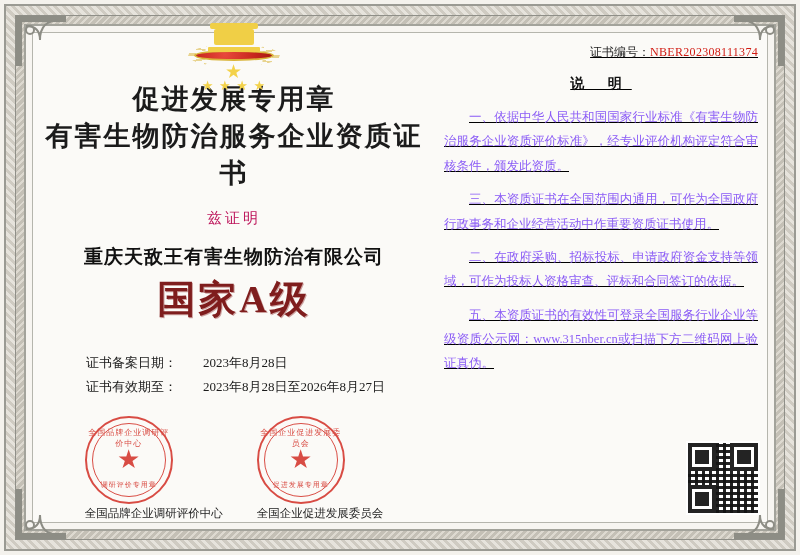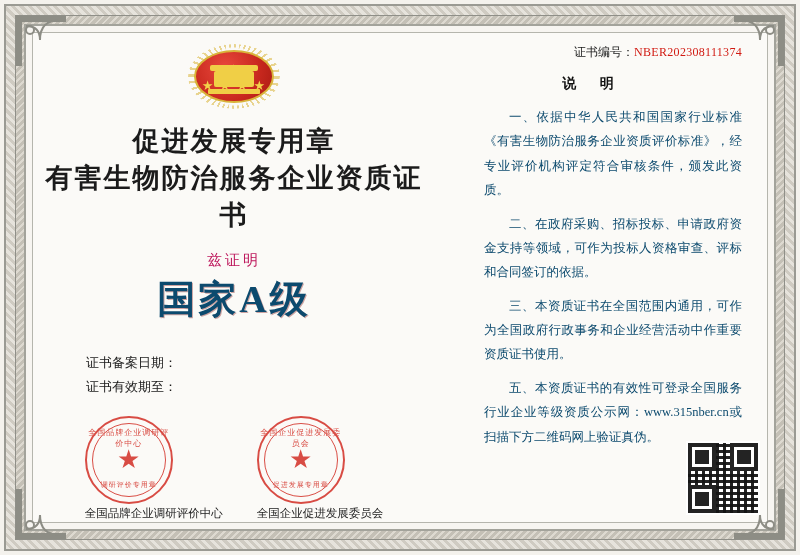--- a/index.html
+++ b/index.html
@@ -74,22 +74,23 @@
     position: relative;
     display: flex;
     flex-direction: column;
     align-items: center;
     padding-top: 6px;
     box-sizing: border-box;
   }
   .right-pane {
     flex: 1;
     position: relative;
-    padding: 10px 24px 0 10px;
-    box-sizing: border-box;
+    padding: 10px 8px 0 10px;
+    box-sizing: border-box;
+    text-decoration: underline;
   }
 
   
   .emblem {
     width: 92px;
     height: 92px;
     margin-top: 4px;
     position: relative;
   }
   .emblem .disc {
@@ -177,21 +178,21 @@
     color: #111;
     letter-spacing: 1px;
     text-align: center;
   }
   .grade {
     margin-top: 4px;
     font-family: "Liberation Serif", serif;
     font-size: 38px;
     font-weight: bold;
     letter-spacing: 3px;
-    color: #0c4a6e;
+    color: #7f1d1d;
     text-shadow: 1px 1px 0 rgba(120,0,0,0.35);
   }
   .dates {
     margin-top: 26px;
     font-family: "Liberation Serif", serif;
     font-size: 13px;
     color: #1b1b1b;
     line-height: 1.9;
     width: 320px;
     text-align: left;
@@ -270,25 +271,24 @@
     font-size: 14px;
     font-weight: bold;
     letter-spacing: 10px;
     color: #111;
     margin: 2px 0 12px 0;
   }
   .notice-item {
     font-family: "Liberation Serif", serif;
     font-size: 12.5px;
     line-height: 1.95;
-    color: #0c4a6e;
+    color: #8b5cf6;
     text-align: justify;
     margin-bottom: 9px;
     text-indent: 2em;
-    margin-left: 40px;
   }
 
   
   .qr {
     position: absolute;
     right: 6px;
     bottom: 6px;
     width: 74px;
     height: 74px;
     background: #fff;
@@ -372,29 +372,32 @@
         <div class="gate"></div>
       </div>
 
       <div class="title-main">
         <div>促进发展专用章</div>
         <div>有害生物防治服务企业资质证书</div>
       </div>
 
       <div class="zizhengming">兹证明</div>
 
+      <div class="company">重庆天敌王有害生物防治有限公司</div>
 
       <div class="grade">国家A级</div>
 
       <div class="dates">
         <div class="row">
           <span class="lbl">证书备案日期：</span>
+          <span class="val">2023年8月28日</span>
         </div>
         <div class="row">
           <span class="lbl">证书有效期至：</span>
+          <span class="val">2023年8月28日至2026年8月27日</span>
         </div>
       </div>
 
       <div class="seals">
         <div class="seal-wrap">
           <div class="seal">
             <div class="inner-ring"></div>
             <div class="arc-top">全国品牌企业调研评价中心</div>
             <div class="star">★</div>
             <div class="arc-bottom">调研评价专用章</div>
@@ -416,22 +419,22 @@
 
     <div class="right-pane">
 
       <div class="cert-no">
         <span>证书编号：</span><span class="num">NBER202308111374</span>
       </div>
 
       <div class="notice-title">说 明</div>
 
       <div class="notice-item">一、依据中华人民共和国国家行业标准《有害生物防治服务企业资质评价标准》，经专业评价机构评定符合审核条件，颁发此资质。</div>
+      <div class="notice-item">三、本资质证书在全国范围内通用，可作为全国政府行政事务和企业经营活动中作重要资质证书使用。</div>
       <div class="notice-item">二、在政府采购、招标投标、申请政府资金支持等领域，可作为投标人资格审查、评标和合同签订的依据。</div>
-      <div class="notice-item">三、本资质证书在全国范围内通用，可作为全国政府行政事务和企业经营活动中作重要资质证书使用。</div>
       <div class="notice-item">五、本资质证书的有效性可登录全国服务行业企业等级资质公示网：www.315nber.cn或扫描下方二维码网上验证真伪。</div>
 
       <div class="qr">
         <div class="grid">
           <div class="eye tl"></div>
           <div class="eye tr"></div>
           <div class="eye bl"></div>
         </div>
       </div>
 

